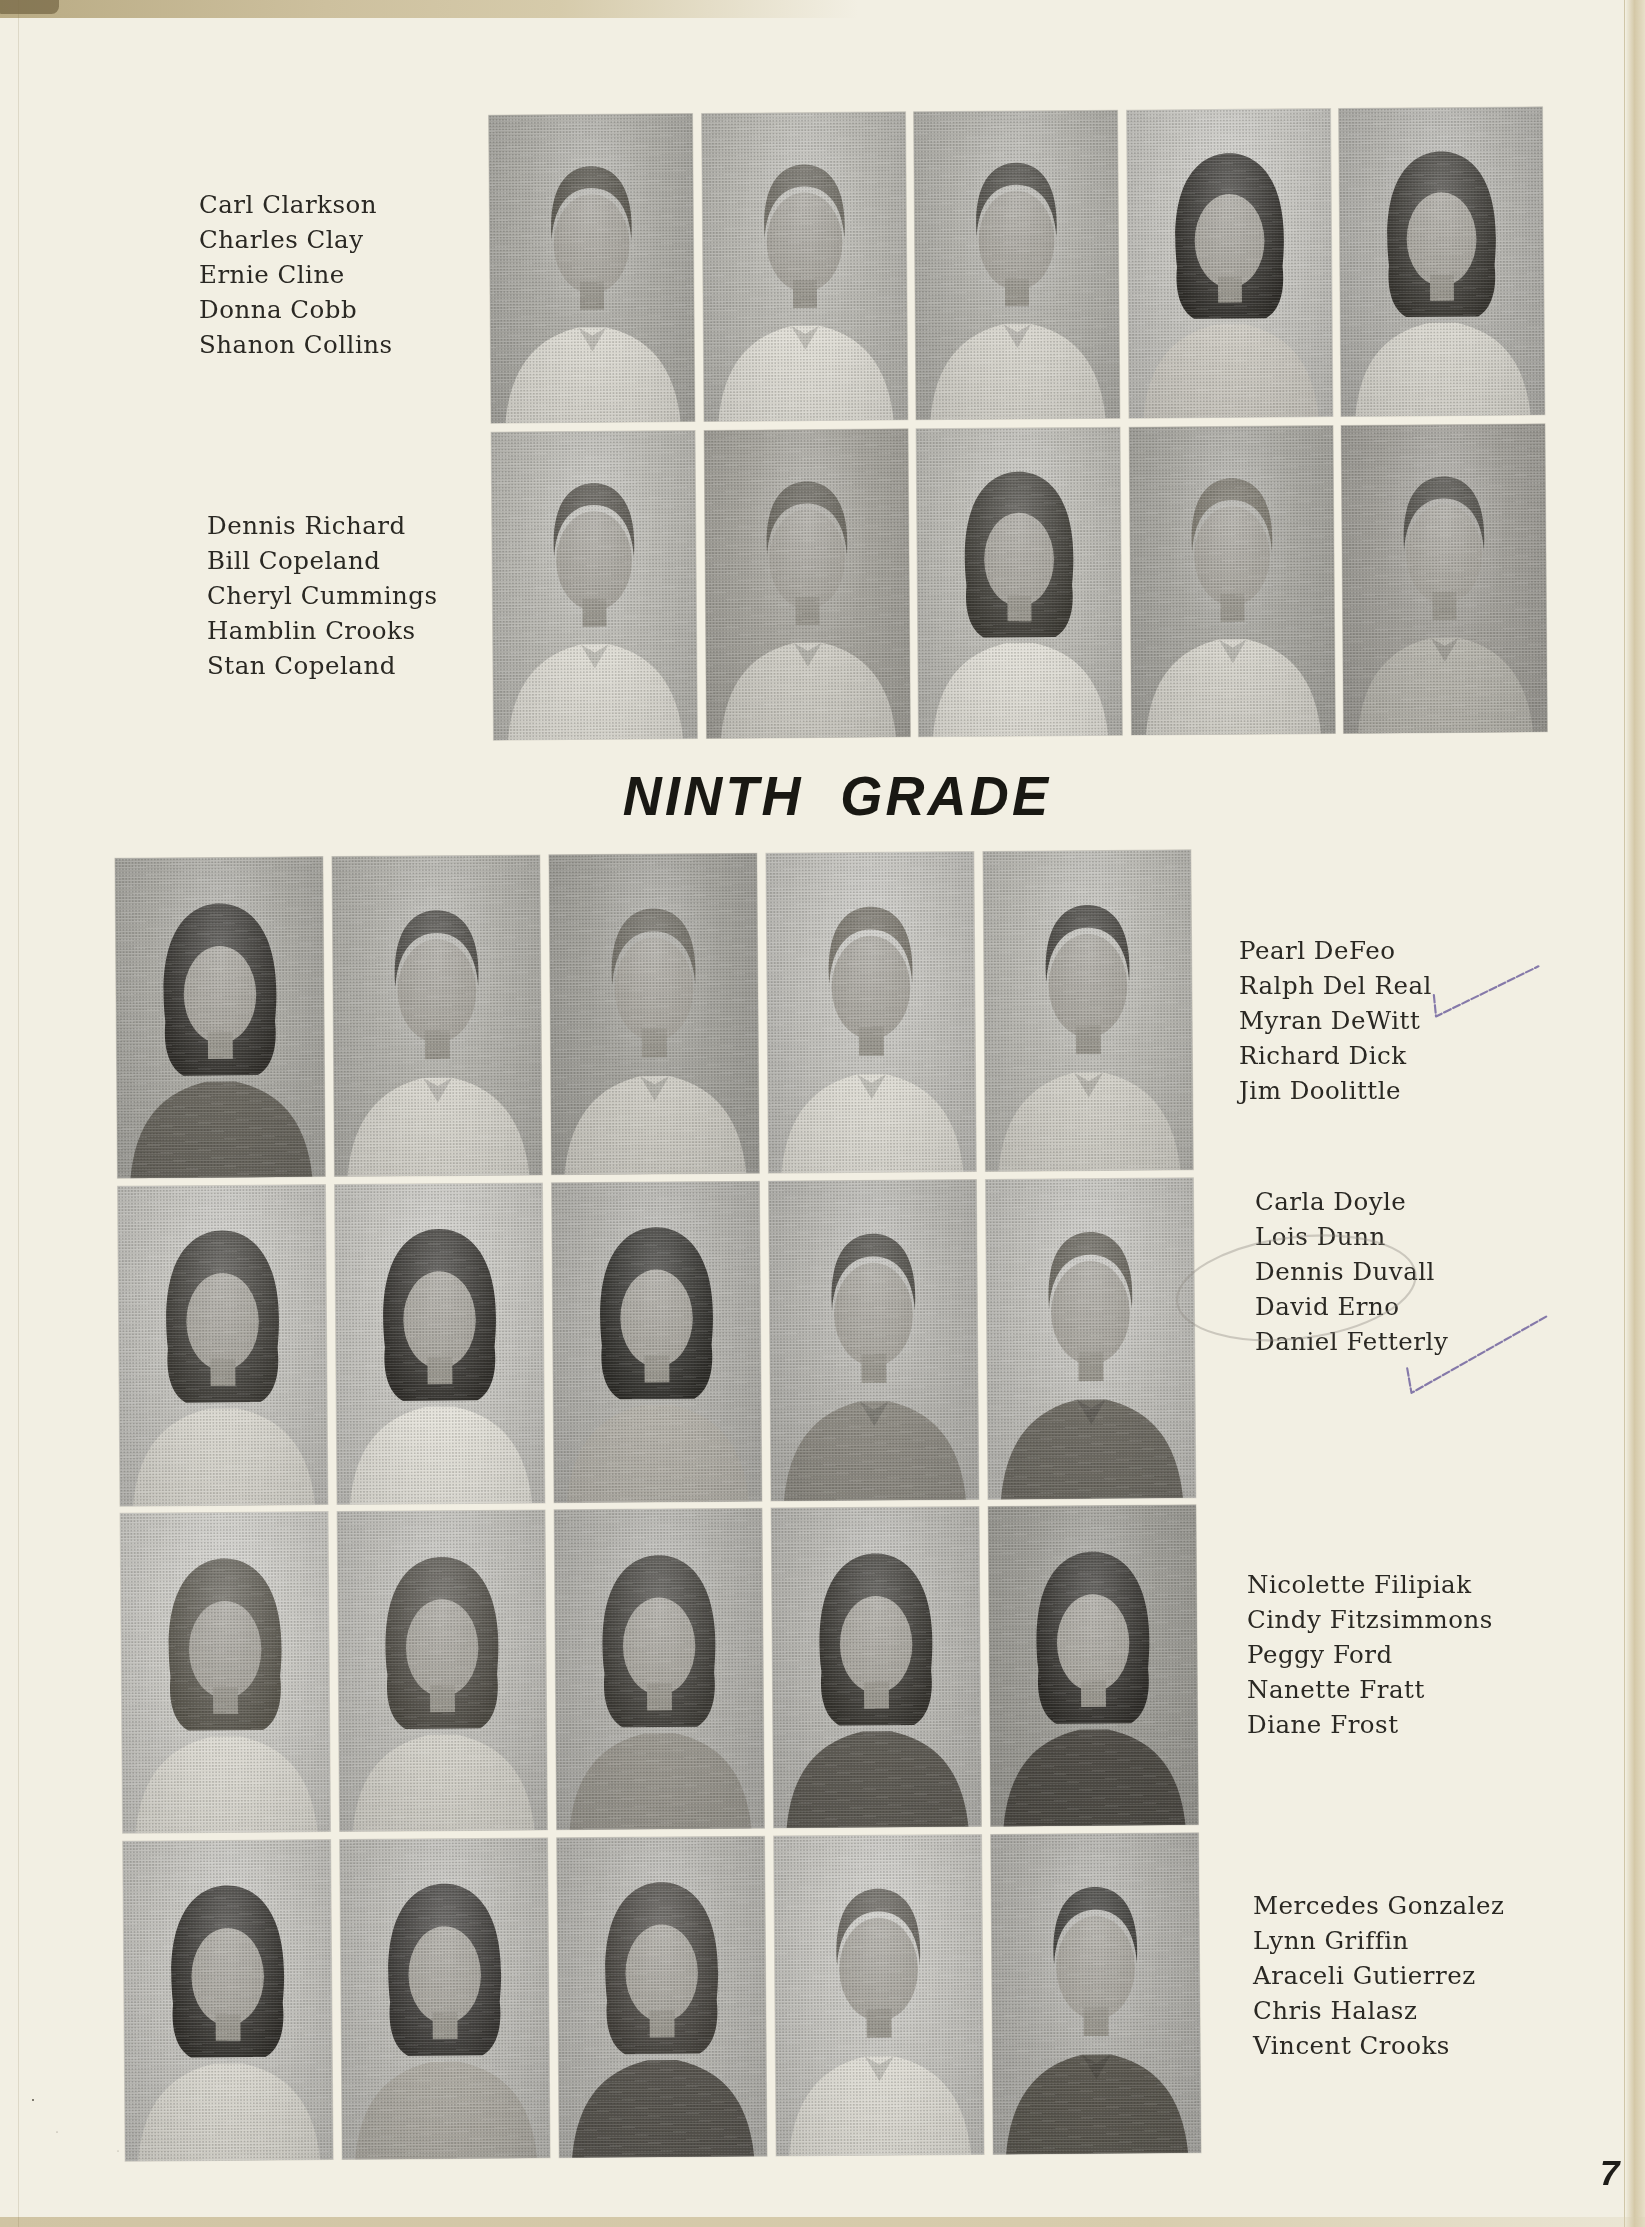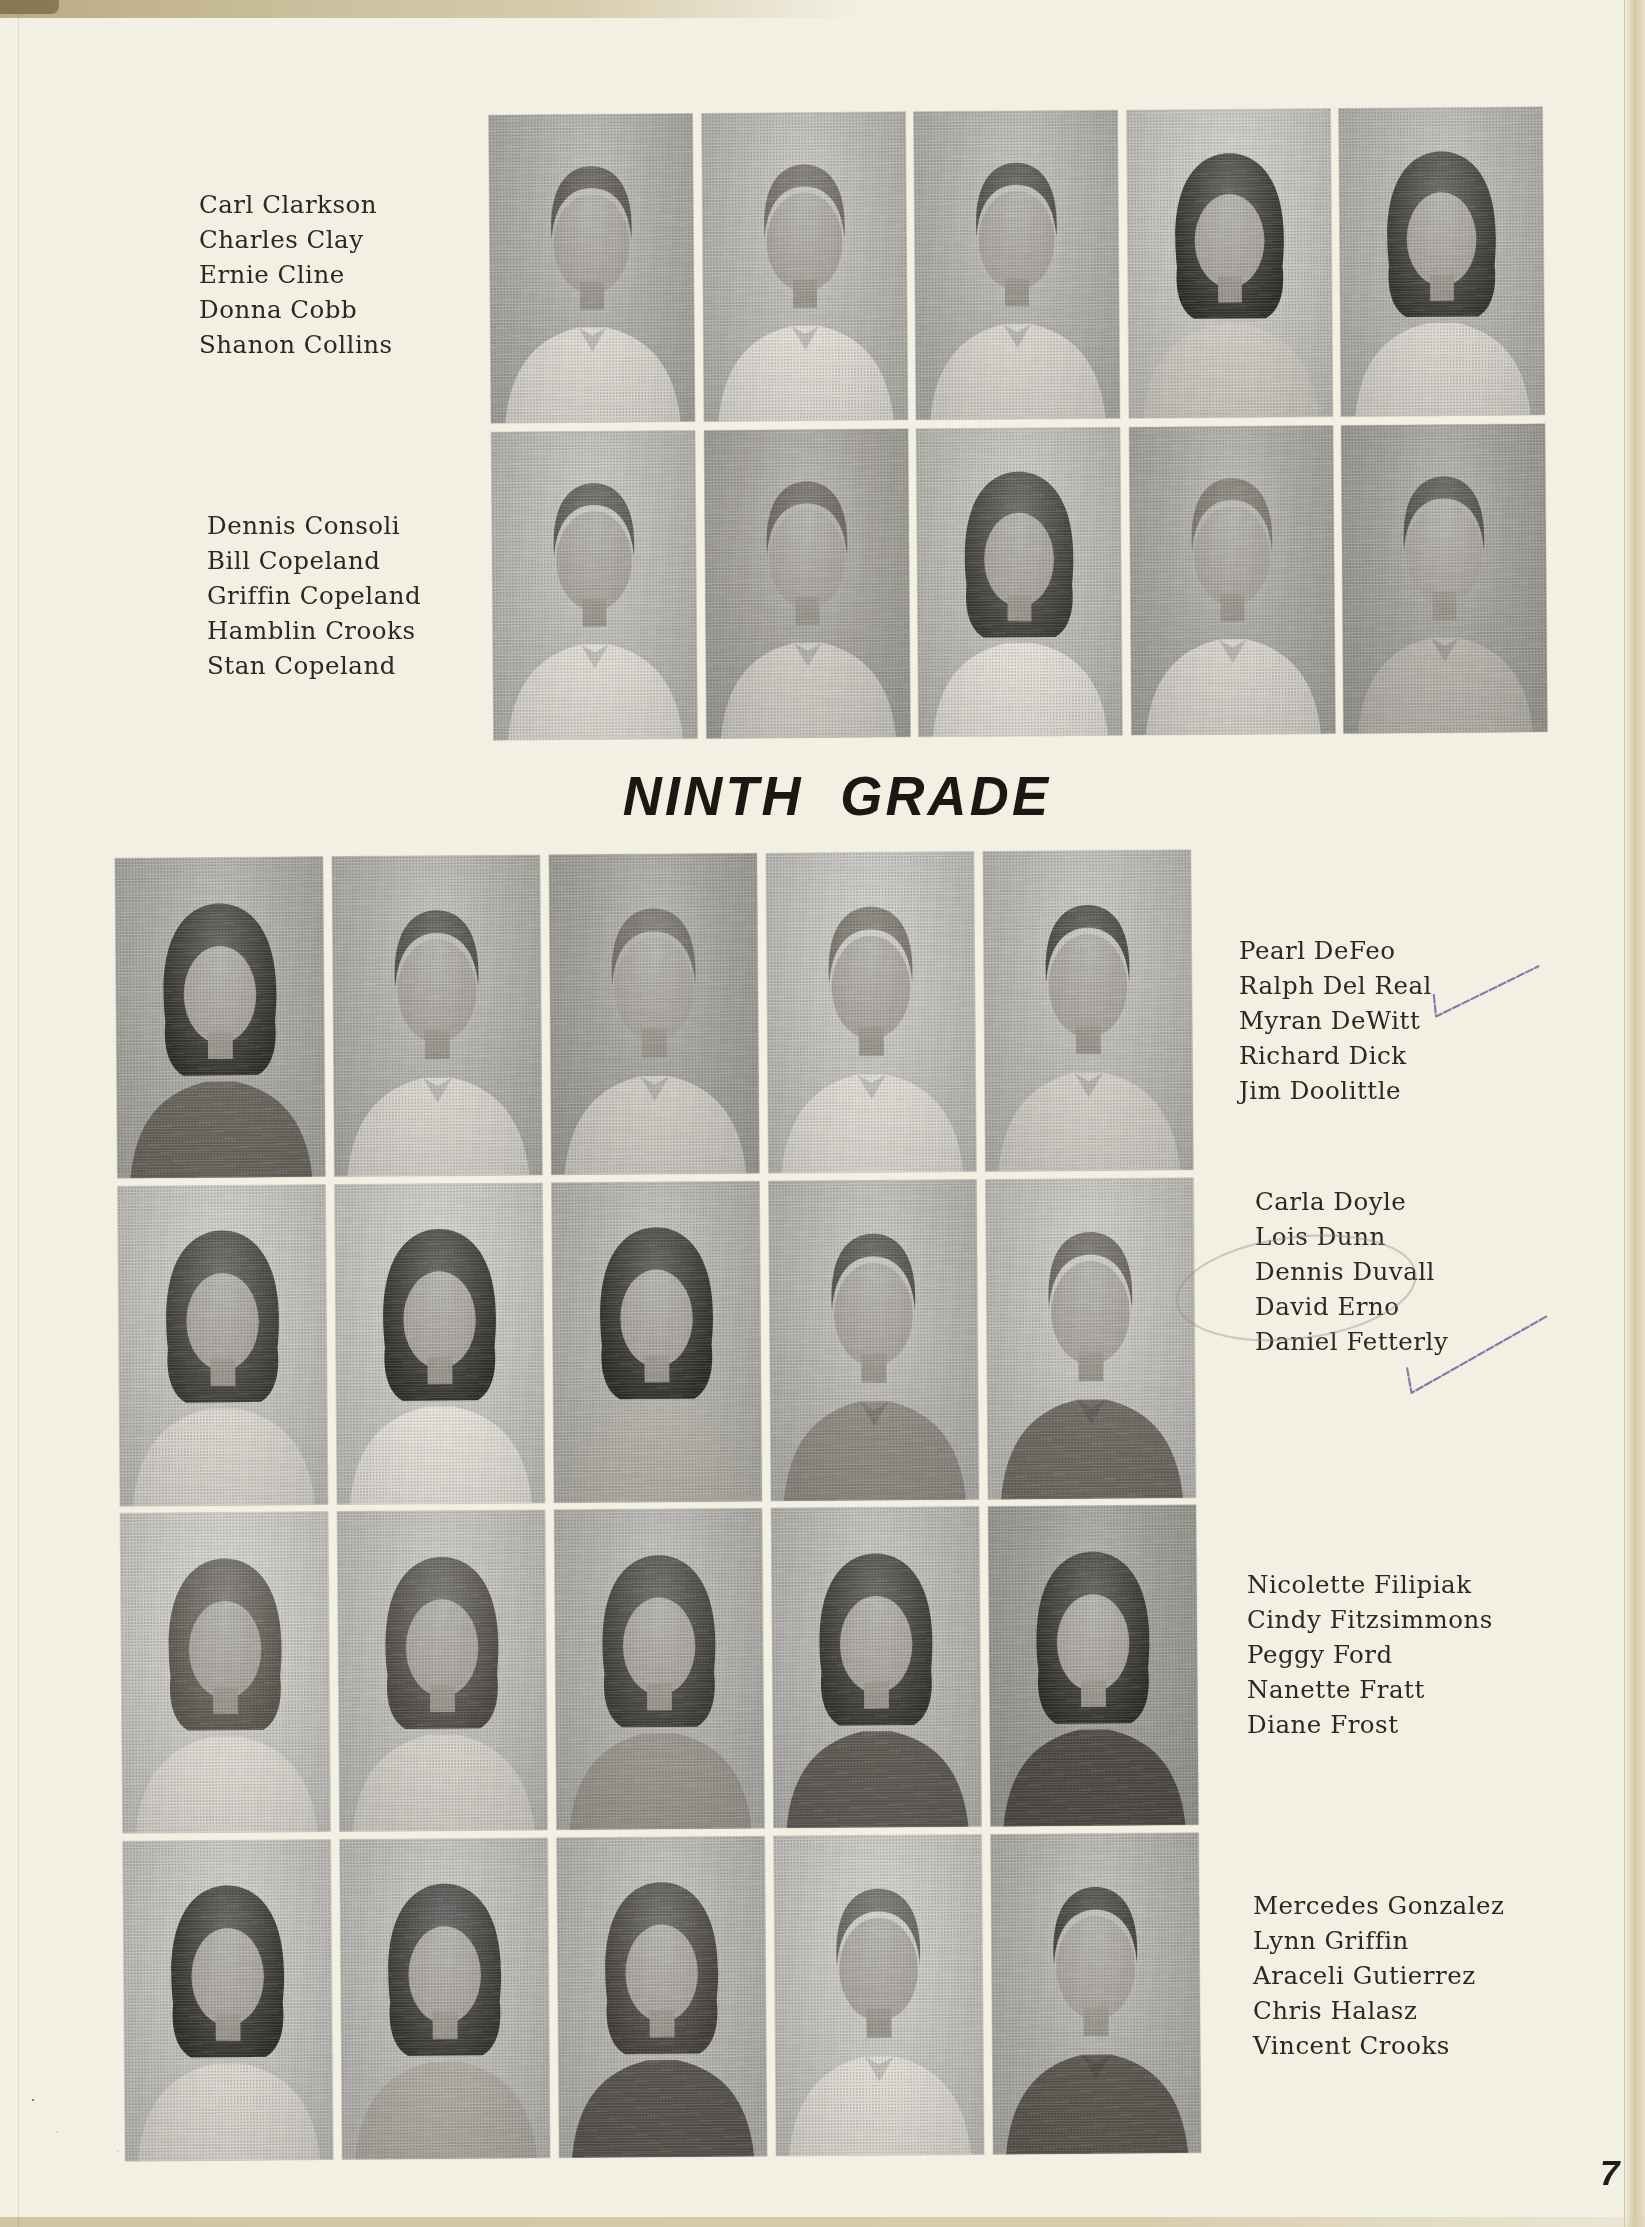--- a/index.html
+++ b/index.html
@@ -69,23 +69,23 @@
 
   <div class="name-list" style="left:199px;top:187px">
       <div class="name-line">Carl Clarkson</div>
       <div class="name-line">Charles Clay</div>
       <div class="name-line">Ernie Cline</div>
       <div class="name-line">Donna Cobb</div>
       <div class="name-line">Shanon Collins</div>
     </div>
 
   <div class="name-list" style="left:207px;top:508px">
-      <div class="name-line">Dennis Consoli</div>
+      <div class="name-line">Dennis Richard</div>
       <div class="name-line">Bill Copeland</div>
-      <div class="name-line">Griffin Copeland</div>
+      <div class="name-line">Cheryl Cummings</div>
       <div class="name-line">Hamblin Crooks</div>
       <div class="name-line">Stan Copeland</div>
     </div>
 
   <div class="grid grid-top">
       <div class="photo" style="background-color: rgb(173, 172, 166);">
         <svg viewBox="0 0 200 300" preserveAspectRatio="xMidYMax meet">
     <ellipse cx="100" cy="120" rx="38" ry="50" fill="#9b9890"></ellipse>
     <path d="M60 116 C56 60 78 42 100 42 C122 42 144 60 140 116 C138 84 124 64 100 64 C76 64 62 84 60 116 Z" fill="#454239"></path>
     <path d="M88 158 L112 158 L112 186 L88 186 Z" fill="#8e8b82"></path>

